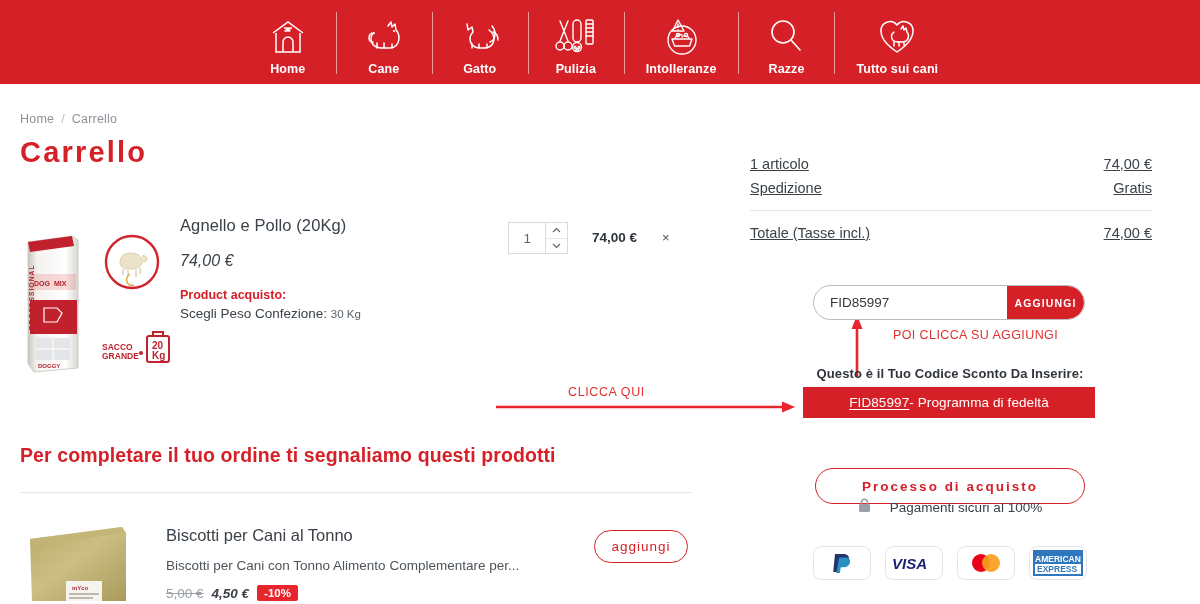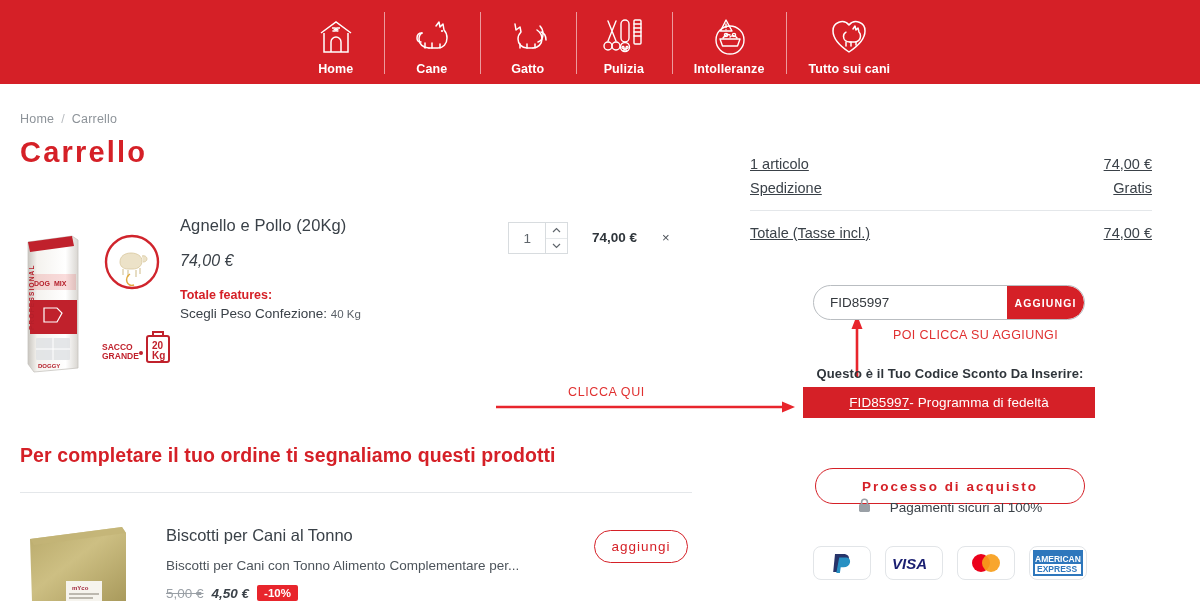--- a/index.html
+++ b/index.html
@@ -274,20 +274,29 @@
             <path d="M15 21 c2-3 5-4 7-3 M22 20 c2-2 5-2 7 1"></path>
             <circle cx="18" cy="18" r="1.6"></circle>
               <circle cx="26" cy="18" r="1.6"></circle>
             <path d="M11 14 L5 3 L-0.5 14 z" transform="translate(13,0)"></path>
             <path d="M18 7 v3.5 M18 12.6 v0.1"></path>
           </svg>
         </span>
         <span class="nav-label">Intolleranze</span>
       </div>
 
+      <div class="nav-item">
+        <span class="nav-ico">
+          <svg width="38" height="38" viewBox="0 0 38 38" fill="none" stroke="#fff" stroke-width="1.6" stroke-linecap="round">
+            <circle cx="16" cy="14" r="11"></circle>
+            <path d="M24 22 L33 32"></path>
+          </svg>
+        </span>
+        <span class="nav-label">Razze</span>
+      </div>
 
       <div class="nav-item">
         <span class="nav-ico">
           <svg width="40" height="40" viewBox="0 0 40 40" fill="none" stroke="#fff" stroke-width="1.5" stroke-linecap="round" stroke-linejoin="round">
             <path d="M20 35 C8 27 4 20 4 14 A9 9 0 0 1 20 8 A9 9 0 0 1 36 14 c0 6-4 13-16 21z"></path>
             <path d="M24 12 l2-3 1 4 2-2 1 4 c1 1 1.5 2.5 1.5 4 0 3.5-2.5 6-5.5 6 h-5"></path>
             <path d="M21 25 c-4 0-6.5-2.5-6.5-5.5 0-2 1-3.5 2.5-4.3"></path>
             <path d="M17 25 v4 M22 25 v4 M27 25 v3"></path>
           </svg>
         </span>
@@ -336,24 +345,24 @@
         <circle cx="127" cy="131" r="2" fill="#c0212c"></circle>
         <rect x="133" y="114" width="22" height="26" rx="2" fill="#fff" stroke="#c0212c" stroke-width="2"></rect>
         <path d="M139 114 v-4 h10 v4" fill="none" stroke="#c0212c" stroke-width="2"></path>
         <text x="138" y="127" font-family="Liberation Sans, sans-serif" font-size="10" font-weight="700" fill="#c0212c">20</text>
         <text x="138" y="137" font-family="Liberation Sans, sans-serif" font-size="10" font-weight="700" fill="#c0212c">Kg</text>
       </svg>
     </div>
 
     <div class="prod-title">Agnello e Pollo (20Kg)</div>
     <div class="prod-price">74,00 €</div>
-    <div class="feat-head">Totale features:</div>
+    <div class="feat-head">Product acquisto:</div>
     <div class="feat-line">
       <span>Scegli Peso Confezione:</span>
-      <span class="val">40 Kg</span>
+      <span class="val">30 Kg</span>
     </div>
   </div>
 
   <div class="qty-box">
     <div class="qty-val">1</div>
     <div class="qty-btns">
       <div class="qty-btn up">
         <svg width="9" height="6" viewBox="0 0 9 6" fill="none" stroke="#60666c" stroke-width="1.2">
             <path d="M1 5 L4.5 1.5 L8 5"></path>
           </svg>

